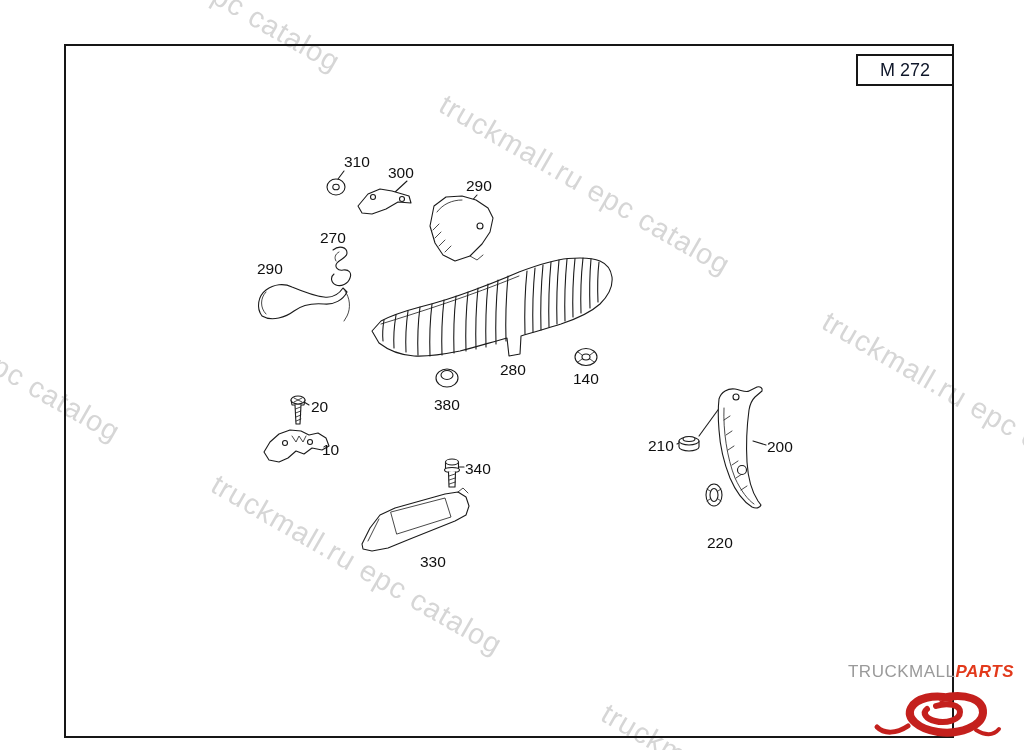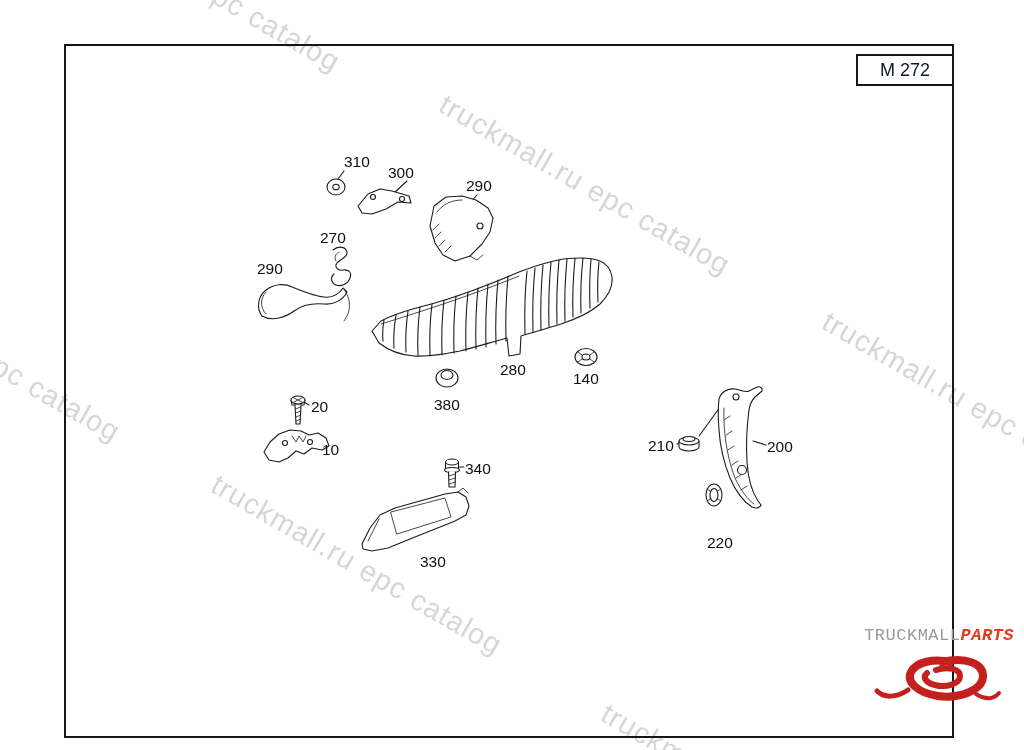--- a/index.html
+++ b/index.html
@@ -36,21 +36,21 @@
     stroke:#1b1b1b; stroke-width:1.1; fill:none;
     stroke-linecap:round; stroke-linejoin:round;
   }
   svg.diagram .solid { fill:#ffffff; }
   svg.diagram .thin { stroke-width:0.8; }
   .callout {
     position:absolute; font-size:15.5px; color:#0f0f0f;
     z-index:4; white-space:nowrap;
   }
   
-  .logo { position:absolute; left:850px; top:624px; width:172px; height:90px; z-index:5;font-family:Liberation Mono, monospace; }
+  .logo { position:absolute; left:850px; top:660px; width:172px; height:90px; z-index:5; }
   .logo-text { position:absolute; right:8px; top:2px; font-size:17px; color:#9a9a9a; letter-spacing:0.5px; }
   .logo-text .parts { color:#e2391b; font-style:italic; font-weight:bold; }
   .logo-swirl { position:absolute; right:20px; top:22px; }
 </style>
 </head>
 <body>
 
 <div class="wm" style="left:60px; top:-115px;">truckmall.ru epc catalog</div>
 <div class="wm" style="left:450px; top:88px;">truckmall.ru epc catalog</div>
 <div class="wm" style="left:833px; top:305px;">truckmall.ru epc catalog</div>

